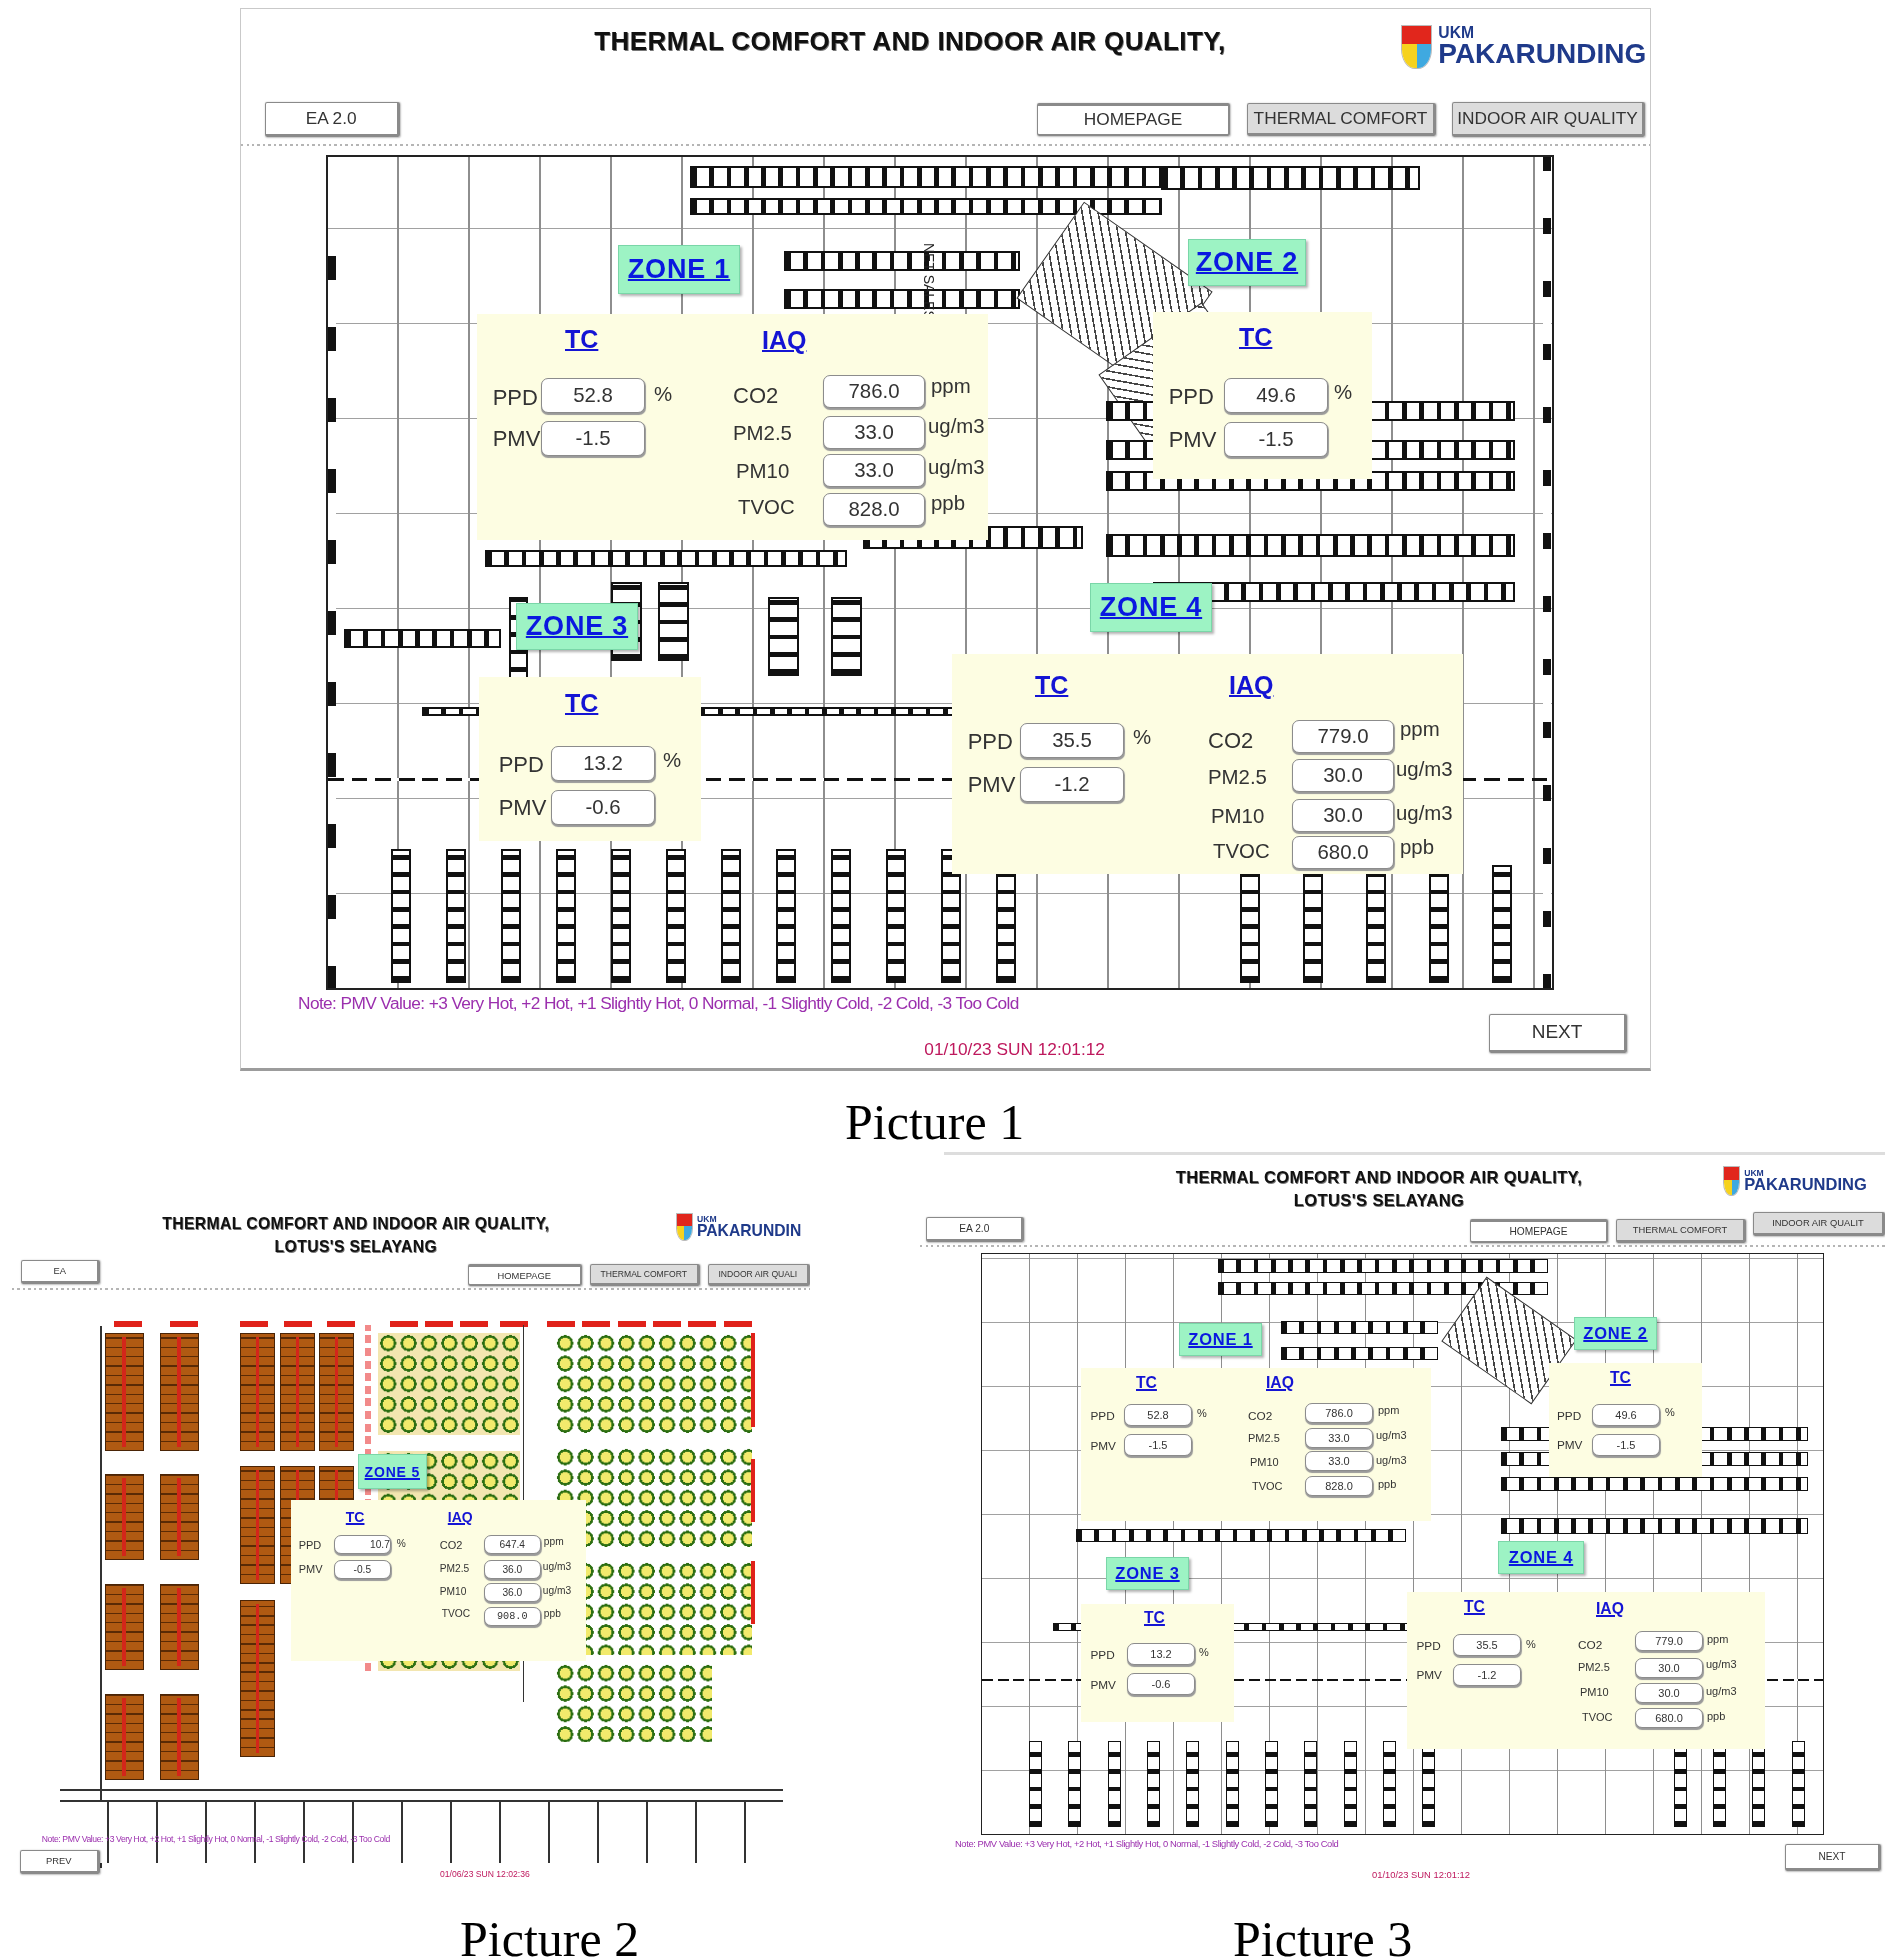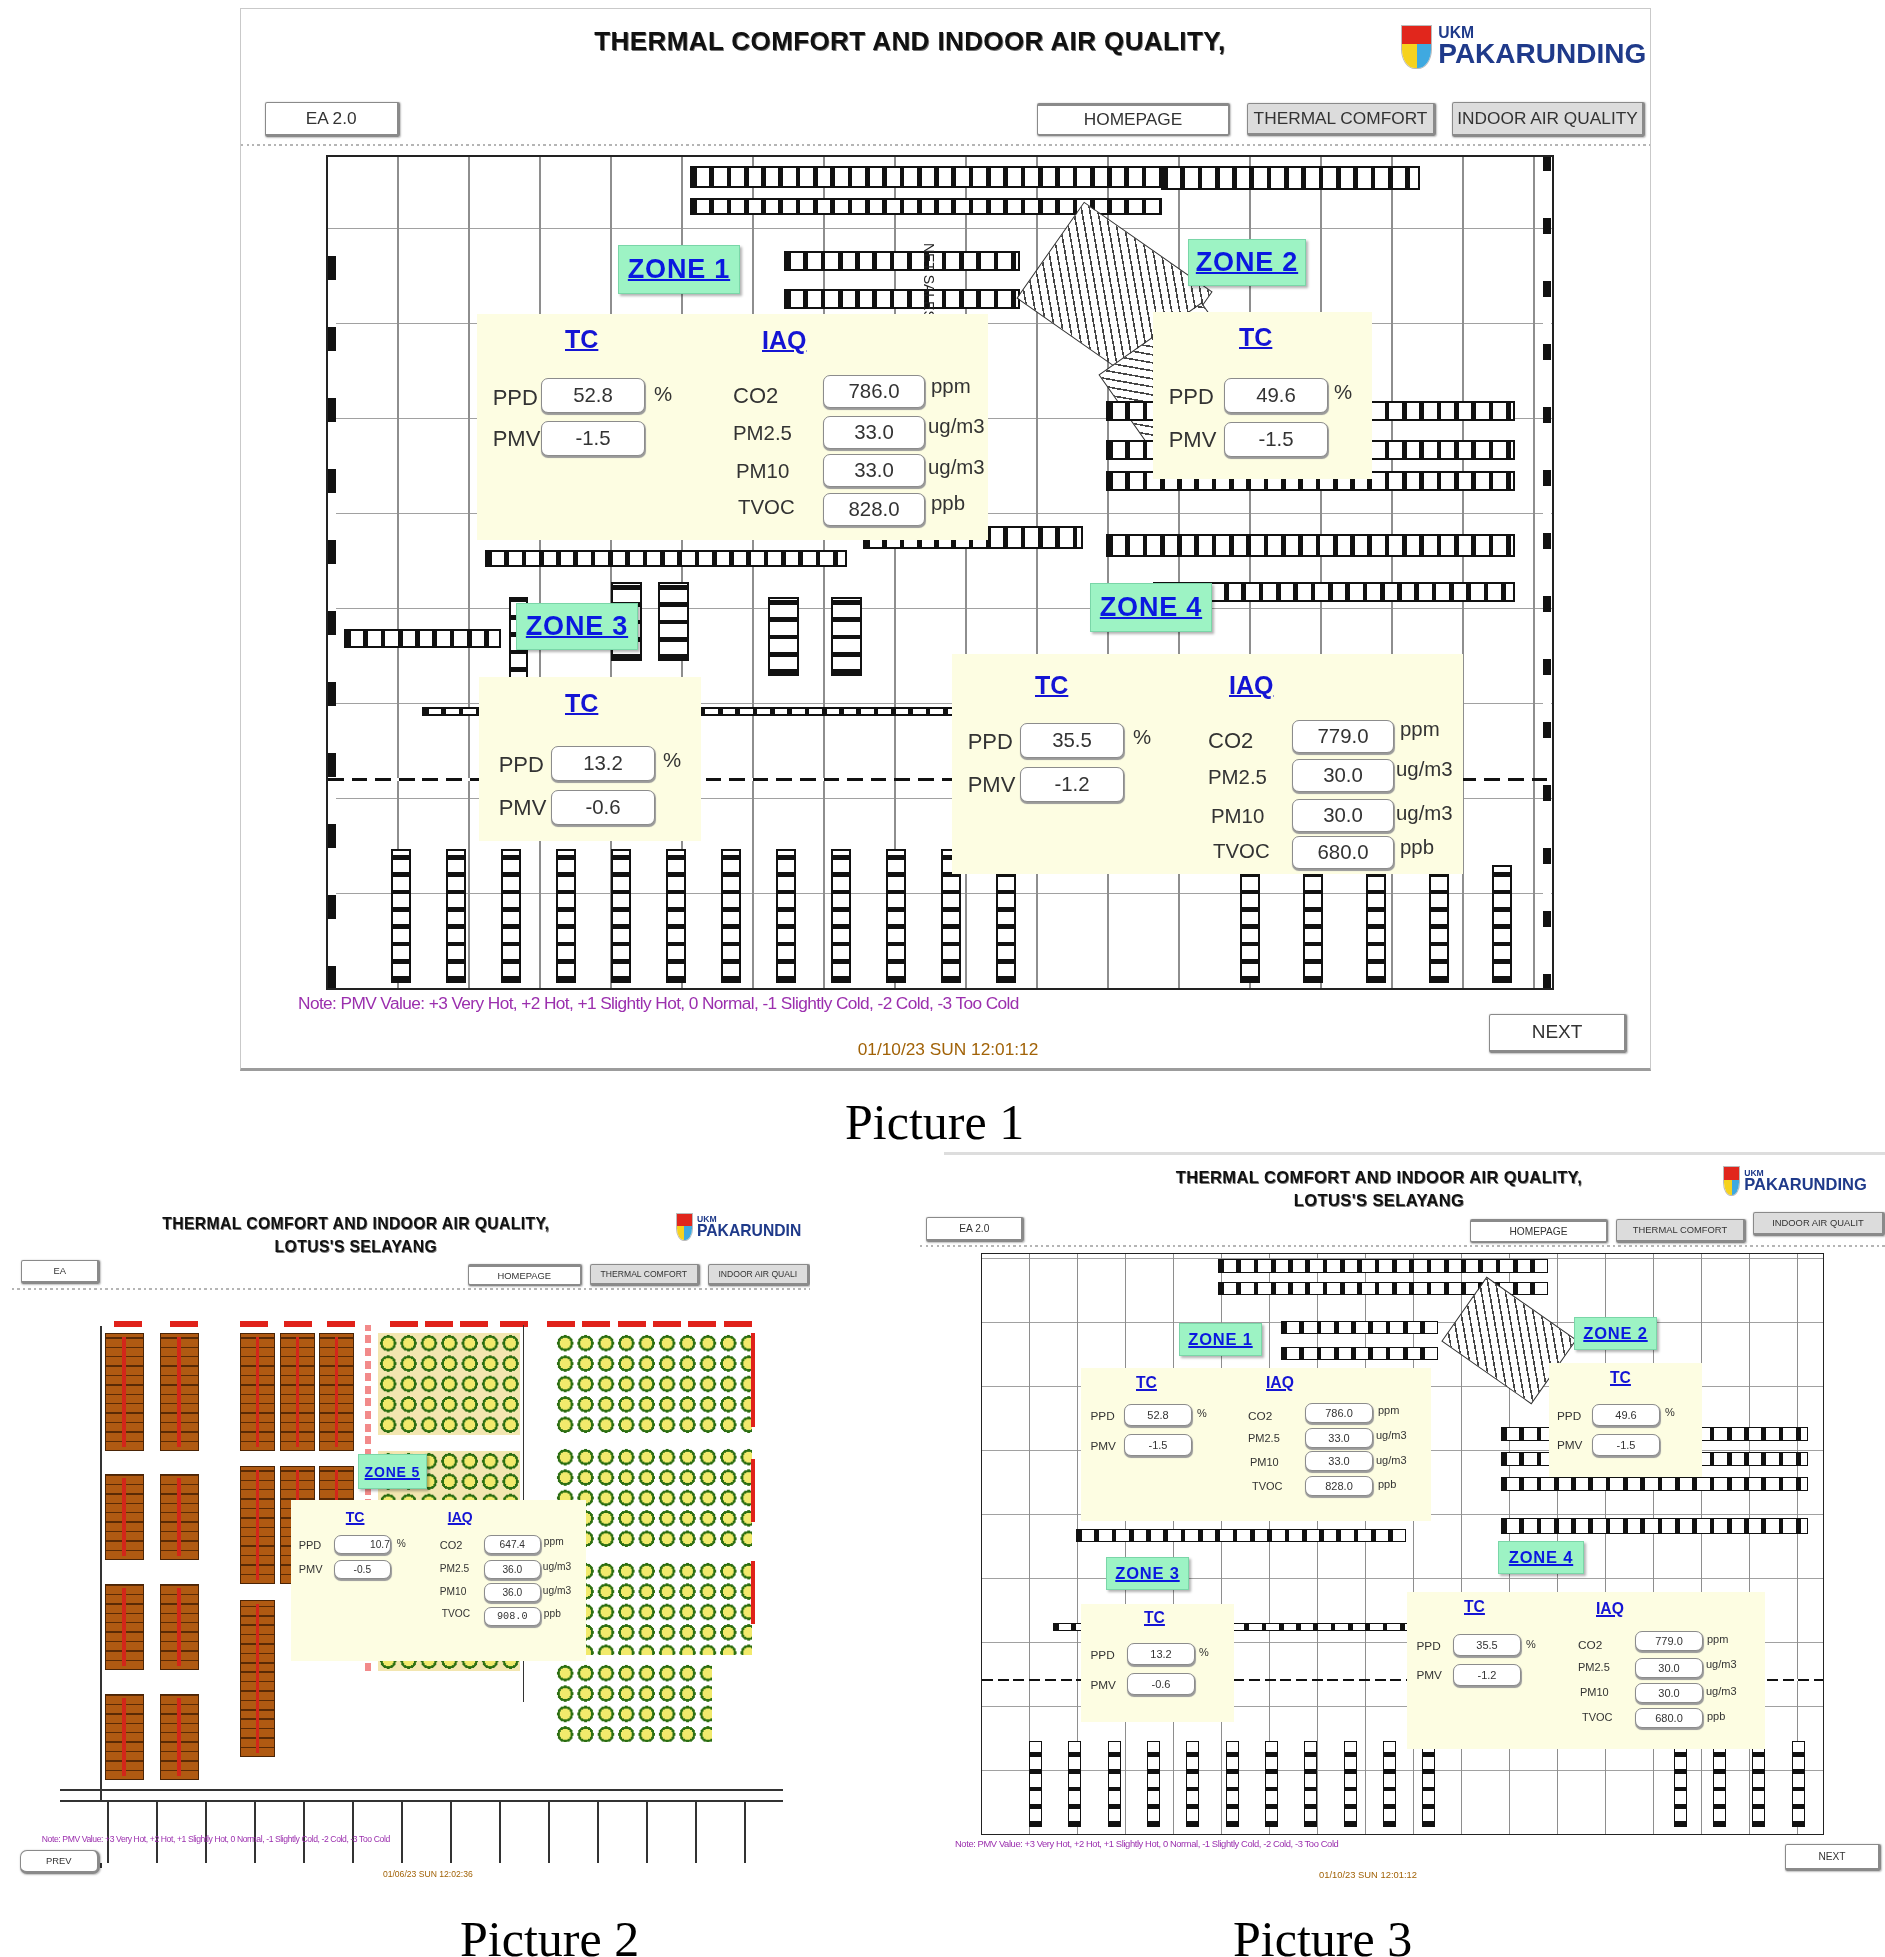--- a/index.html
+++ b/index.html
@@ -36,21 +36,21 @@
   
   .zone-label { position:absolute; background:#9df3c4; border:0.8px solid #7ad6a8; display:flex; align-items:center; justify-content:center; box-shadow: 1.6px 1.6px 2.4px rgba(0,0,0,.3); }
   .zone-label span { color:#0a18e0; font-weight:900; text-decoration: underline; text-decoration-thickness: 2.4px; letter-spacing: 0.8px; }
   .panel { position:absolute; background:#fdfde2; }
   .ph { position:absolute; color:#1414d4; font-weight:900; text-decoration: underline; text-decoration-thickness: 2.4px; }
   .lbl { position:absolute; color:#333; white-space:nowrap; }
   .val { position:absolute; background:#fff; border:1.6px solid #8c8c8c; border-radius: 7px; box-shadow: 0.8px 1.6px 0.8px #9a9a9a; display:flex; align-items:center; justify-content:center; color:#333; }
   .unit { position:absolute; color:#333; white-space:nowrap; }
 
   .note { position:absolute; color:#9b2fae; white-space:nowrap; }
-  .datetime { position:absolute; color:#a16207; white-space:nowrap; text-align:center; }
+  .datetime { position:absolute; color:#be185d; white-space:nowrap; text-align:right; }
   .caption { position:absolute; font-family: "Liberation Serif", serif; color:#000; white-space:nowrap; }
 
   
   .table-brown { position:absolute; background:#b05a12; border:1.6px solid #4a2406; background-image: repeating-linear-gradient(0deg, transparent 0 7.9px, #5a2a05 7.9px 9.4px); }
   .table-brown::after { content:""; position:absolute; left:45%; top:3.1px; bottom:3.1px; width:3.1px; background:#d3261a; }
   .seat-row { position:absolute; background-image: radial-gradient(circle, #f2ea6c 0 5.5px, #2c6e12 5.5px 7.9px, transparent 7.9px); background-size: 20.4px 20.4px; }
   .red-tab { position:absolute; background:#e0221a; height:6.3px; }
 </style>
 </head>
 <body>
@@ -350,21 +350,21 @@
       </div>
     <div class="unit" style="left:252px; top:85px; font-size:10.2px;">ug/m3</div>
     <div class="lbl" style="left:151px; top:108px; font-size:10.2px;">TVOC</div>
     <div class="val" style="left:193px; top:107px; width:57px; height:19px; font-size:10.2px;font-family:Liberation Mono, monospace;">
         <span>908.0</span>
       </div>
     <div class="unit" style="left:253px; top:108px; font-size:10.2px;">ppb</div>
   </div>
 
   <div class="note" style="left:30px; top:643px; font-size:8.6px; letter-spacing:-0.4px;">Note: PMV Value: +3 Very Hot, +2 Hot, +1 Slightly Hot, 0 Normal, -1 Slightly Cold, -2 Cold, -3 Too Cold</div>
-  <div class="btn" style="left:7.9px; top:659px; width:80px; height:23.6px; font-size:9.4px;border-radius:7px;">
+  <div class="btn" style="left:7.9px; top:659px; width:80px; height:23.6px; font-size:9.4px;">
       <span>PREV</span>
     </div>
   <div class="datetime" style="left:314px; top:678px; width:204px; font-size:8.6px;">01/06/23 SUN 12:02:36</div>
 </div>
 <div class="caption" style="left:460px; top:1910px; font-size:50px;">Picture 2</div>
 
 <div class="frame" style="left:920px; top:1152px; width:965px; height:735px; border:none;">
   <div class="abs" style="left:23.6px; top:0; right:0; height:3.1px; background:#ddd;"></div>
   <div class="title" style="top:15.7px; font-size:16.5px; padding-right:47px;">THERMAL COMFORT AND INDOOR AIR QUALITY,</div>
   <div class="title" style="top:39px; font-size:16.5px; padding-right:47px;">LOTUS'S SELAYANG</div>

